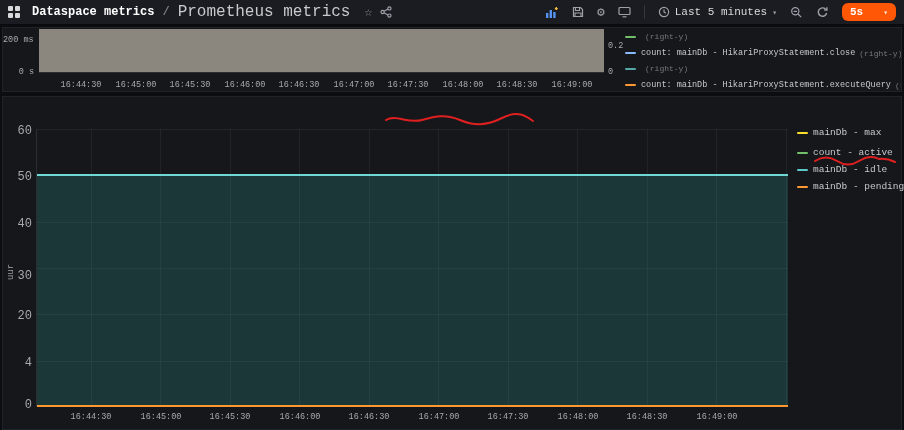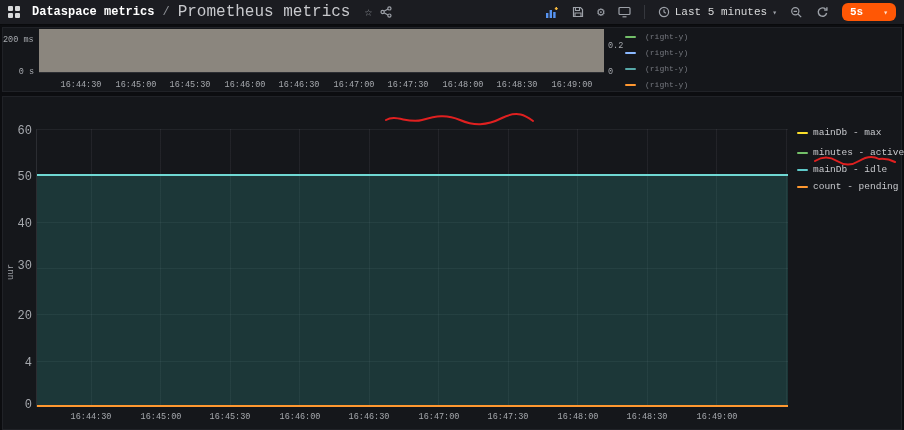--- a/index.html
+++ b/index.html
@@ -154,44 +154,46 @@
     <span class="xtick" style="left:433px;top:52px;width:54px;">16:48:00</span>
     <span class="xtick" style="left:487px;top:52px;width:54px;">16:48:30</span>
     <span class="xtick" style="left:542px;top:52px;width:54px;">16:49:00</span>
 
     <div class="p1-legend-row" style="top:4px;">
       <span class="dash" style="background: rgb(115, 191, 105);"></span>
       <span class="legend-suffix">(right-y)</span>
     </div>
     <div class="p1-legend-row" style="top:20px;">
       <span class="dash" style="background: rgb(138, 184, 255);"></span>
+      <span>count: mainDb - HikariProxyStatement.close</span>
       <span class="legend-suffix">(right-y)</span>
     </div>
     <div class="p1-legend-row" style="top:36px;">
       <span class="dash" style="background: rgb(86, 168, 168);"></span>
       <span class="legend-suffix">(right-y)</span>
     </div>
     <div class="p1-legend-row" style="top:52px;">
       <span class="dash" style="background: rgb(255, 152, 48);"></span>
+      <span>count: mainDb - HikariProxyStatement.executeQuery</span>
       <span class="legend-suffix">(right-y)</span>
     </div>
   </section>
 
   <section class="panel panel-pool">
 
     <svg class="annot" style="left:381px;top:16px;" width="152" height="14" viewBox="0 0 152 14">
       <path d="M2 7 C 12 1, 24 11, 38 7 S 62 1, 76 7 S 102 13, 118 5 S 142 3, 149 8" fill="none" stroke-width="2" stroke-linecap="round" style="stroke: rgb(224, 32, 32);"></path>
     </svg>
 
     <div class="pool-ylabel">uur</div>
 
     <span class="pool-ytick" style="top:27px;">60</span>
     <span class="pool-ytick" style="top:73px;">50</span>
     <span class="pool-ytick" style="top:120px;">40</span>
-    <span class="pool-ytick" style="top:162px;text-align:right;">30</span>
+    <span class="pool-ytick" style="top:172px;text-align:right;">30</span>
     <span class="pool-ytick" style="top:212px;">20</span>
     <span class="pool-ytick" style="top:259px;">4</span>
     <span class="pool-ytick" style="top:301px;">0</span>
 
     <div class="pool-grid"></div>
     <div class="pool-yaxis"></div>
     <div class="pool-fill" style="background: rgba(45, 140, 132, 0.28);"></div>
     <div class="pool-maxline" style="background: rgb(111, 216, 211);"></div>
     <div class="pool-pendingline" style="background: rgb(255, 152, 48);"></div>
 
@@ -205,29 +207,29 @@
     <span class="xtick" style="left:545px;top:315px;width:60px;">16:48:00</span>
     <span class="xtick" style="left:614px;top:315px;width:60px;">16:48:30</span>
     <span class="xtick" style="left:684px;top:315px;width:60px;">16:49:00</span>
 
     <div class="pool-legend-row" style="top:30px;">
       <span class="dash" style="background: rgb(250, 222, 42);"></span>
       <span>mainDb - max</span>
     </div>
     <div class="pool-legend-row" style="top:50px;">
       <span class="dash" style="background: rgb(115, 191, 105);"></span>
-      <span>minutes - active</span>
+      <span>count - active</span>
     </div>
 
     <svg class="annot" style="left:810px;top:58px;" width="84" height="12" viewBox="0 0 84 12">
       <path d="M2 6 q 11 -7 22 0 t 22 0 t 20 -2 q 8 -1 16 3" fill="none" stroke-width="2" stroke-linecap="round" style="stroke: rgb(224, 32, 32);"></path>
     </svg>
     <div class="pool-legend-row" style="top:67px;">
       <span class="dash" style="background: rgb(94, 201, 201);"></span>
       <span>mainDb - idle</span>
     </div>
     <div class="pool-legend-row" style="top:84px;">
       <span class="dash" style="background: rgb(255, 152, 48);"></span>
-      <span>count - pending</span>
+      <span>mainDb - pending</span>
     </div>
   </section>
 
 </div>
 
 </body></html>

